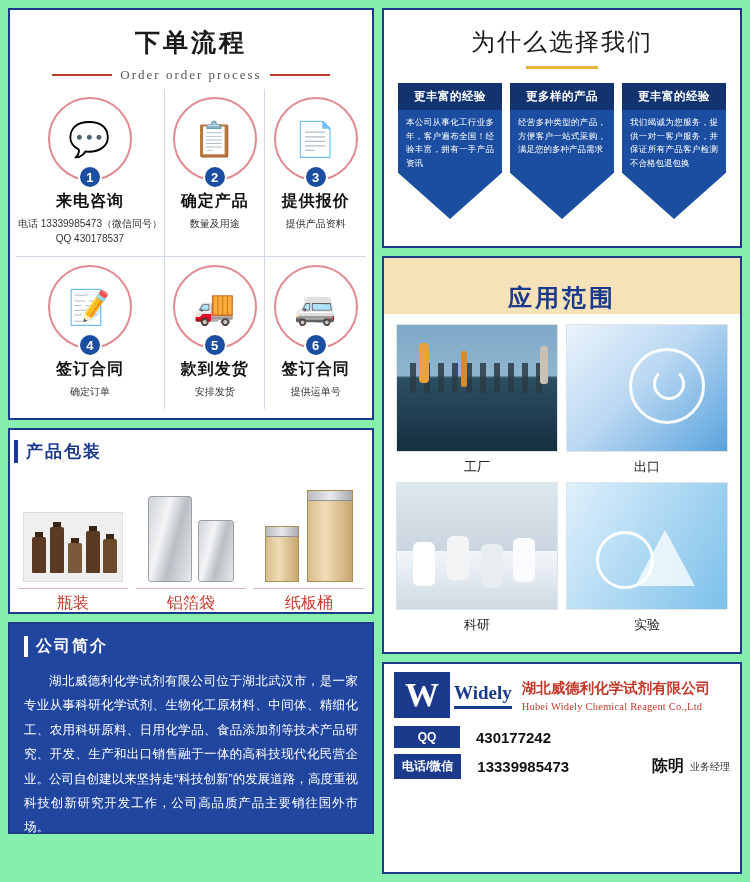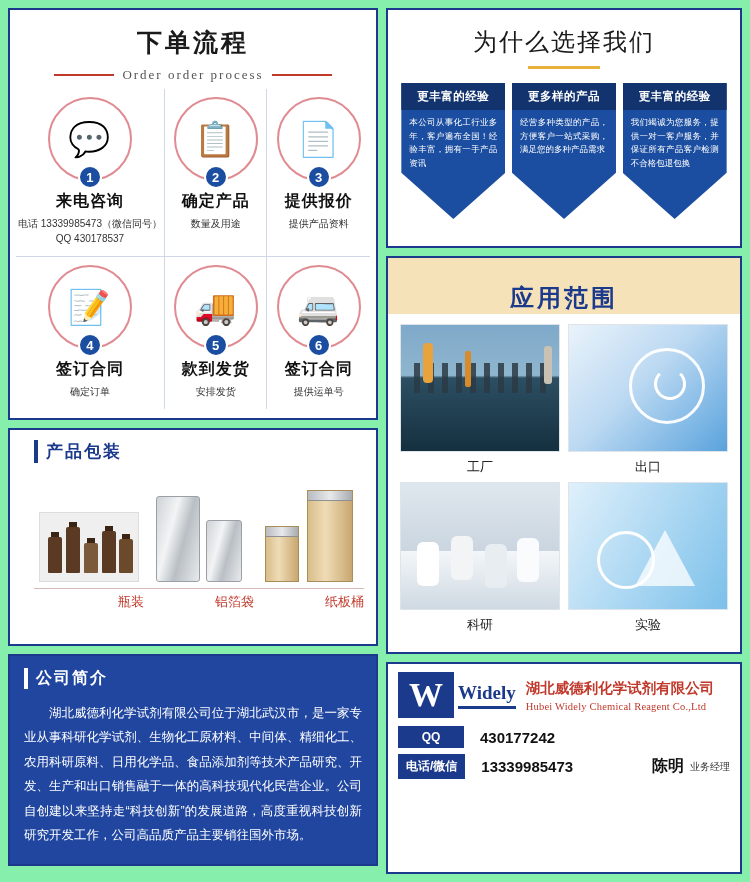--- a/index.html
+++ b/index.html
@@ -82,44 +82,44 @@
   }
   .step-sub {
     font-size: 10px; color: #333; margin-top: 4px; line-height: 1.5;
   }
   .step-sub div { white-space: nowrap; }
 
   
   .pack-block {
     border: 2px solid #1b3a8c;
     margin-top: 8px;
-    height: 218px;
-    padding: 10px 24px;
+    height: 186px;
+    padding: 10px 4px;
     position: relative;
     background: #fff;
   }
   .pack-title {
     font-size: 17px; font-weight: bold; color: #1b3a8c;
     border-left: 4px solid #1b3a8c;
     padding-left: 8px;
     letter-spacing: 2px;
   }
   .pack-items {
     display: flex; justify-content: space-around; align-items: flex-end;
     margin-top: 14px;
   }
   .pack-item { text-align: center; width: 110px; }
   .pack-photo {
     height: 105px; width: 110px;
     display: flex; align-items: flex-end; justify-content: center;
     position: relative;
   }
   .pack-cap {
-    font-size: 13px; color: #c0392b; margin-top: 6px;
-    border-top: 1px solid #d8b9b9; padding-top: 4px; text-align: right;
+    font-size: 16px; color: #c0392b; margin-top: 6px;
+    border-top: 1px solid #d8b9b9; padding-top: 4px;
   }
   
   .bottles { position: relative; width: 100px; height: 70px; background:#efefef; border:1px solid #ddd; }
   .bottle { position: absolute; bottom: 8px; width: 14px; background: #5a3a22; border-radius: 2px 2px 1px 1px; }
   .bottle::before { content:""; position:absolute; top:-5px; left:3px; width:8px; height:5px; background:#3a2414; }
   
   .bag { background: linear-gradient(105deg,#cfd3d6 0%, #f2f4f5 35%, #b9bfc4 60%, #e8eaec 100%); border:1px solid #9aa0a5; }
   
   .drum { background: linear-gradient(90deg,#d9bd8b 0%, #efdcb6 40%, #c8a770 100%); border:1px solid #a98d59; position: relative; }
   .drum .lid { position:absolute; top:0; left:0; right:0; height:10px; background: linear-gradient(90deg,#b9bcc0,#e7e9eb,#a8abaf); border-bottom:1px solid #8e9194; }

